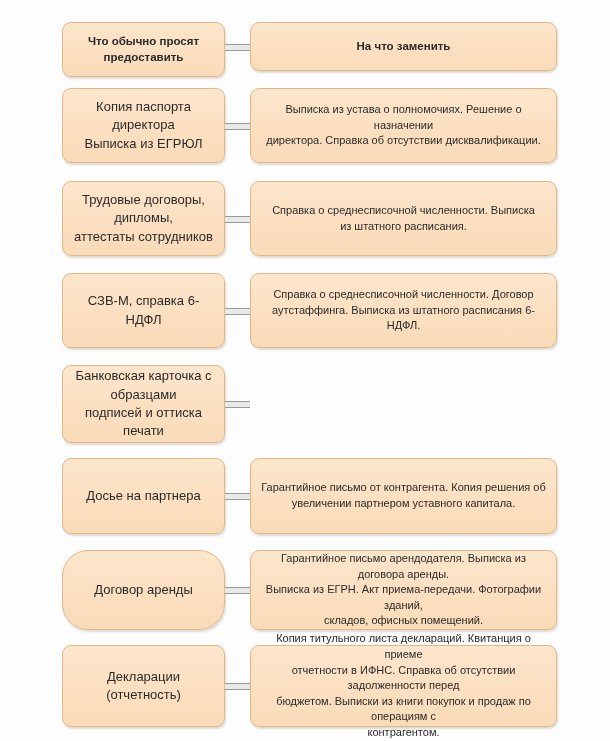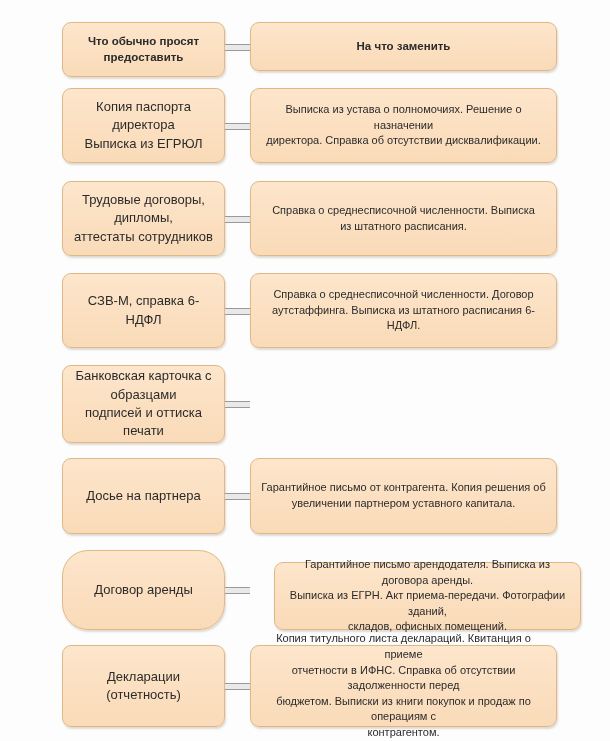--- a/index.html
+++ b/index.html
@@ -140,21 +140,21 @@
       <span class="txt">Гарантийное письмо от контрагента. Копия решения об
 увеличении партнером уставного капитала.</span>
     </div>
   </div>
 
   <div class="row data-row" style="top:550px; height:80px;">
     <div class="box box-left" style="top:0; height:80px;border-radius:26px;">
       <span class="txt">Договор аренды</span>
     </div>
     <div class="connector" style="top:37px;"></div>
-    <div class="box box-right" style="top:12px; height:68px;margin-left:24px;">
+    <div class="box box-right" style="top:0; height:80px;">
       <span class="txt">Гарантийное письмо арендодателя. Выписка из договора аренды.
 Выписка из ЕГРН. Акт приема-передачи.  Фотографии зданий,
 складов, офисных помещений.</span>
     </div>
   </div>
 
   <div class="row data-row" style="top:645px; height:82px;">
     <div class="box box-left" style="top:0; height:82px;">
       <span class="txt">Декларации (отчетность)</span>
     </div>

